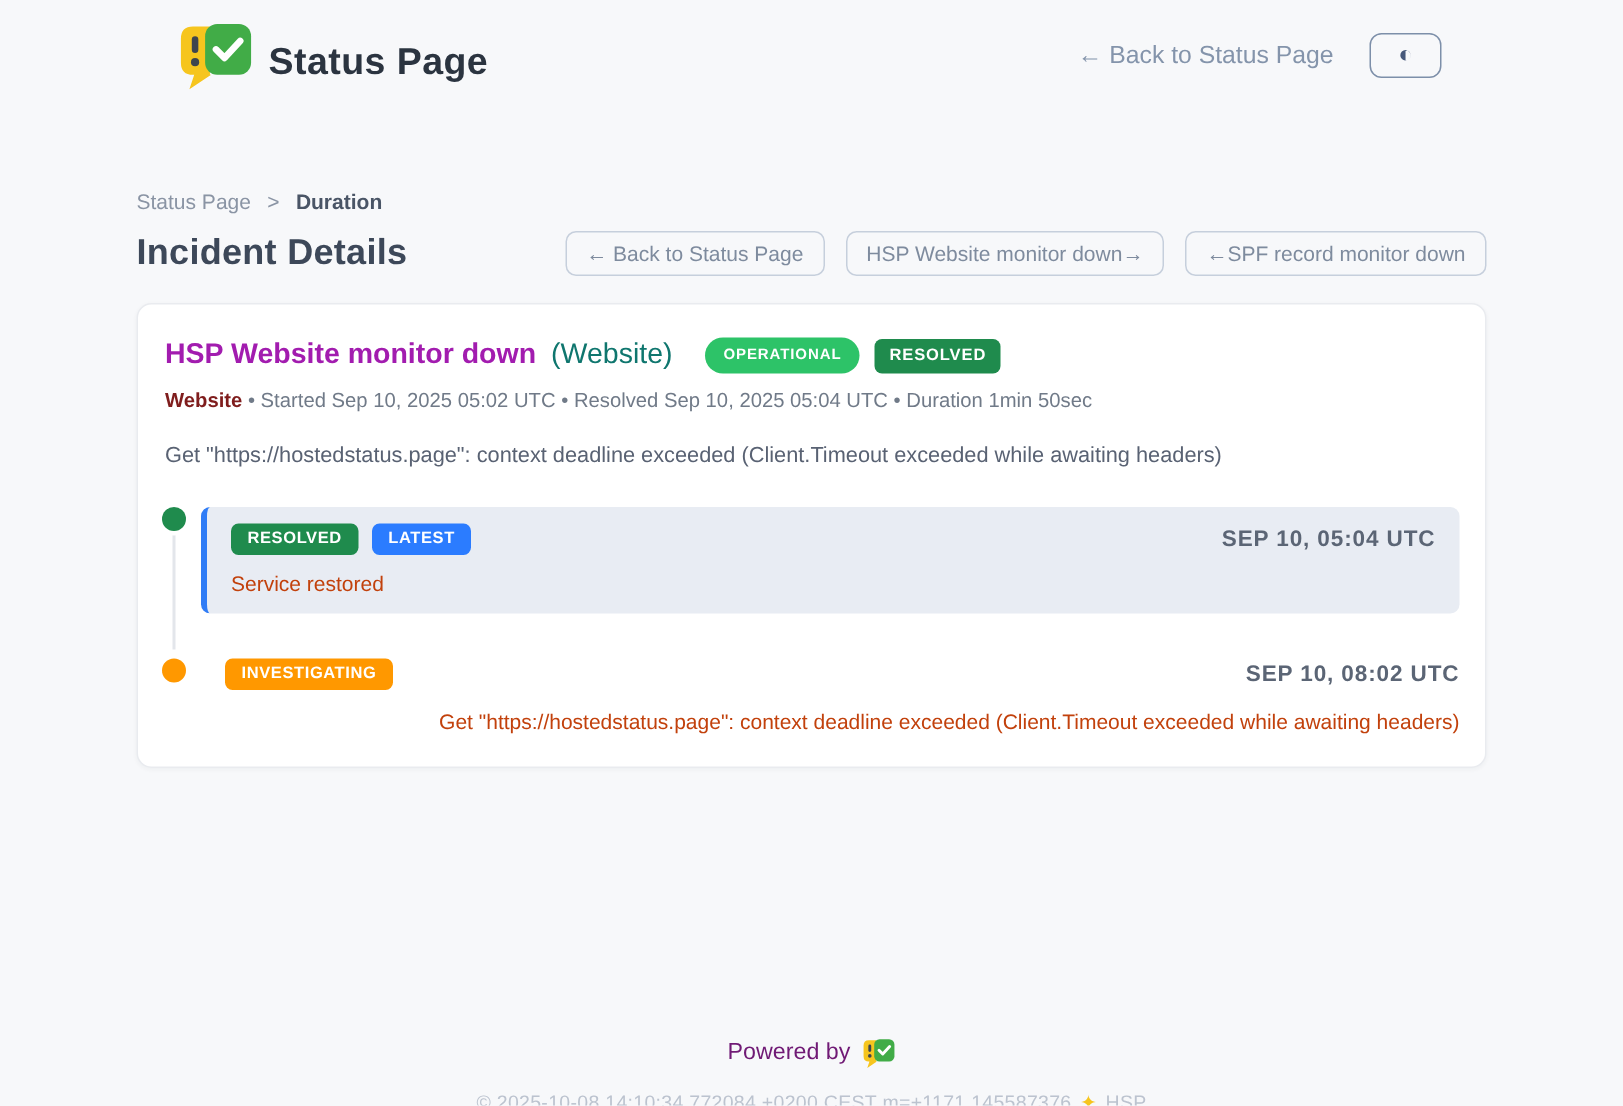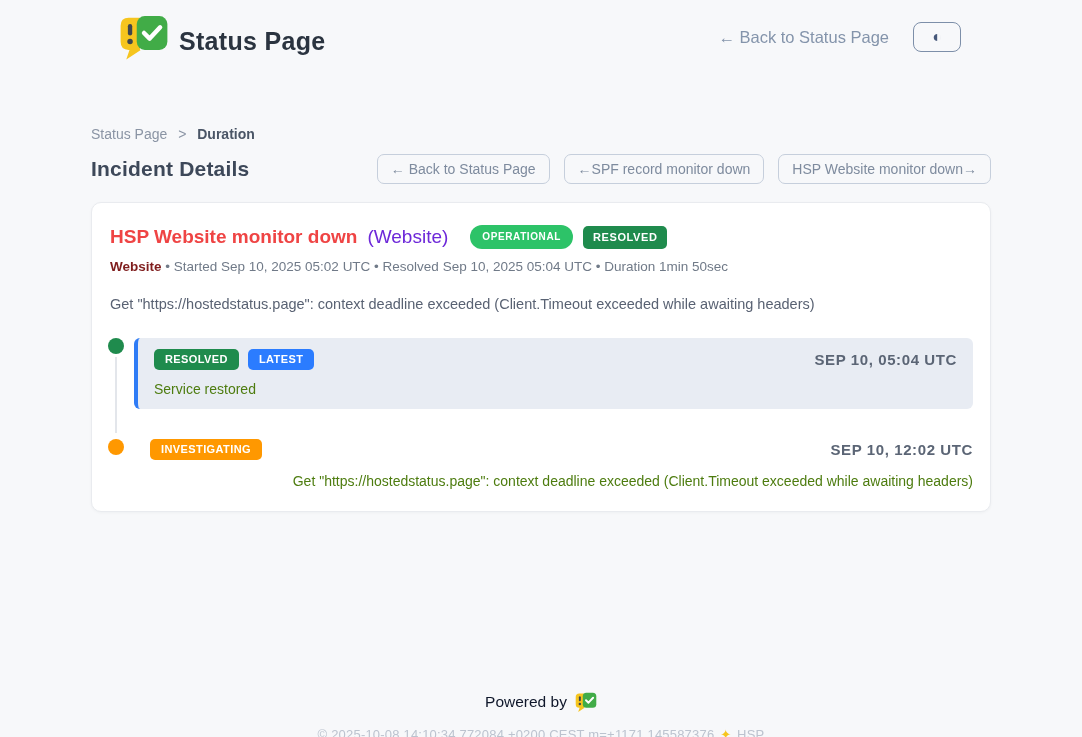--- a/index.html
+++ b/index.html
@@ -41,41 +41,41 @@
   .breadcrumb { font-size: 14px; color: #8a94a4; }
   .crumb-link { cursor: pointer; }
   .crumb-sep { margin: 0 7px; }
   .crumb-current { color: #4a5566; font-weight: 700; }
 
   .heading-row {
     margin-top: 12px;
     display: flex; align-items: center; justify-content: space-between;
     height: 30px;
   }
-  .page-title { margin: 0; font-size: 21px; font-weight: 700; color: #3d4859; letter-spacing: 0.2px; }
+  .page-title { margin: 0; font-size: 24px; font-weight: 700; color: #3d4859; letter-spacing: 0.2px; }
   .nav-buttons { display: flex; gap: 14px; }
   .nav-btn {
     font-family: "Liberation Sans", sans-serif;
     font-size: 14px; color: #7e8b9e;
     background: transparent;
     border: 1px solid #c6cfdc; border-radius: 7px;
     padding: 6px 13px; cursor: pointer; white-space: nowrap;
   }
 
   
   .card {
     margin-top: 18px;
     background: #ffffff;
     border: 1px solid #e9ebef; border-radius: 10px;
     box-shadow: 0 1px 3px rgba(30,40,60,0.04);
     padding: 22px 17px 22px 18px;
   }
   .card-title-row { display: flex; align-items: center; gap: 10px; }
-  .card-title { font-size: 19px; font-weight: 700; color: #ef4444; }
-  .card-component { font-size: 19px; color: #6d28d9; margin-right: 12px; }
+  .card-title { font-size: 19px; font-weight: 700; color: #a21caf; }
+  .card-component { font-size: 19px; color: #0f766e; margin-right: 12px; }
   .badge {
     display: inline-block; color: #fff; font-weight: 700;
     letter-spacing: 0.6px; line-height: 1;
   }
   .badge-operational { background: #2dc368; font-size: 10px; padding: 7px 12px; border-radius: 999px; }
   .badge-resolved-hdr { background: #1f8b4d; font-size: 11px; padding: 6px 10px; border-radius: 5px; }
   .card-meta { margin-top: 10px; font-size: 13.5px; color: #707a88; }
   .meta-strong { font-weight: 700; color: #7f1d1d; }
   .card-desc { margin-top: 22px; font-size: 14.5px; color: #596273; }
 
@@ -105,29 +105,29 @@
   .tl-badges { display: flex; gap: 9px; }
   .tl-badge {
     display: inline-block; color: #fff; font-weight: 700;
     font-size: 11px; letter-spacing: 0.4px; line-height: 1;
     padding: 5px 11px; border-radius: 5px;
   }
   .bg-green { background: #1f8b4d; }
   .bg-blue { background: #2b7cff; }
   .bg-orange { background: #ff9800; }
   .tl-date { font-size: 15px; color: #5b6575; font-weight: 600; letter-spacing: 0.6px; }
-  .tl-msg { margin-top: 11px; font-size: 14px; color: #4d7c0f; }
+  .tl-msg { margin-top: 11px; font-size: 14px; color: #c2410c; }
   .tl-gap { height: 30px; }
   .tl-plain-inner .tl-msg { margin-top: 13px; }
 
   
   .footer { margin-top: 180px; text-align: center; }
   .powered {
     display: flex; align-items: center; justify-content: center; gap: 8px;
-    font-size: 15.5px; color: #0f172a;
+    font-size: 15.5px; color: #701a75;
   }
   .powered-mark { width: 22px; height: 20px; display: block; }
   .copyright { margin-top: 15px; font-size: 13px; color: #bcc3cf; letter-spacing: 0.2px; }
   .sparkle-icon { color: #f6c51e; font-size: 13px; margin: 0 2px; }
 </style>
 </head>
 <body>
 
 <div class="container">
   <div class="header">
@@ -154,22 +154,22 @@
     <div class="breadcrumb">
       <span class="crumb-link">Status Page</span>
       <span class="crumb-sep">&gt;</span>
       <span class="crumb-current">Duration</span>
     </div>
 
     <div class="heading-row">
       <h1 class="page-title">Incident Details</h1>
       <div class="nav-buttons">
         <button class="nav-btn">← Back to Status Page</button>
+        <button class="nav-btn">HSP Website monitor down→</button>
         <button class="nav-btn">←SPF record monitor down</button>
-        <button class="nav-btn">HSP Website monitor down→</button>
       </div>
     </div>
 
     <div class="card">
       <div class="card-title-row">
         <span class="card-title">HSP Website monitor down</span>
         <span class="card-component">(Website)</span>
         <span class="badge badge-operational">OPERATIONAL</span>
         <span class="badge badge-resolved-hdr">RESOLVED</span>
       </div>
@@ -199,21 +199,21 @@
 
         <div class="tl-gap"></div>
 
         <div class="tl-entry tl-entry-plain">
           <span class="tl-dot dot-orange"></span>
           <div class="tl-plain-inner">
             <div class="tl-head">
               <div class="tl-badges">
                 <span class="tl-badge bg-orange">INVESTIGATING</span>
               </div>
-              <span class="tl-date">SEP 10, 12:02 UTC</span>
+              <span class="tl-date">SEP 10, 08:02 UTC</span>
             </div>
             <div class="tl-msg">Get "https://hostedstatus.page": context deadline exceeded (Client.Timeout exceeded while awaiting headers)</div>
           </div>
         </div>
       </div>
     </div>
   </div>
 </div>
 
 <div class="footer">

